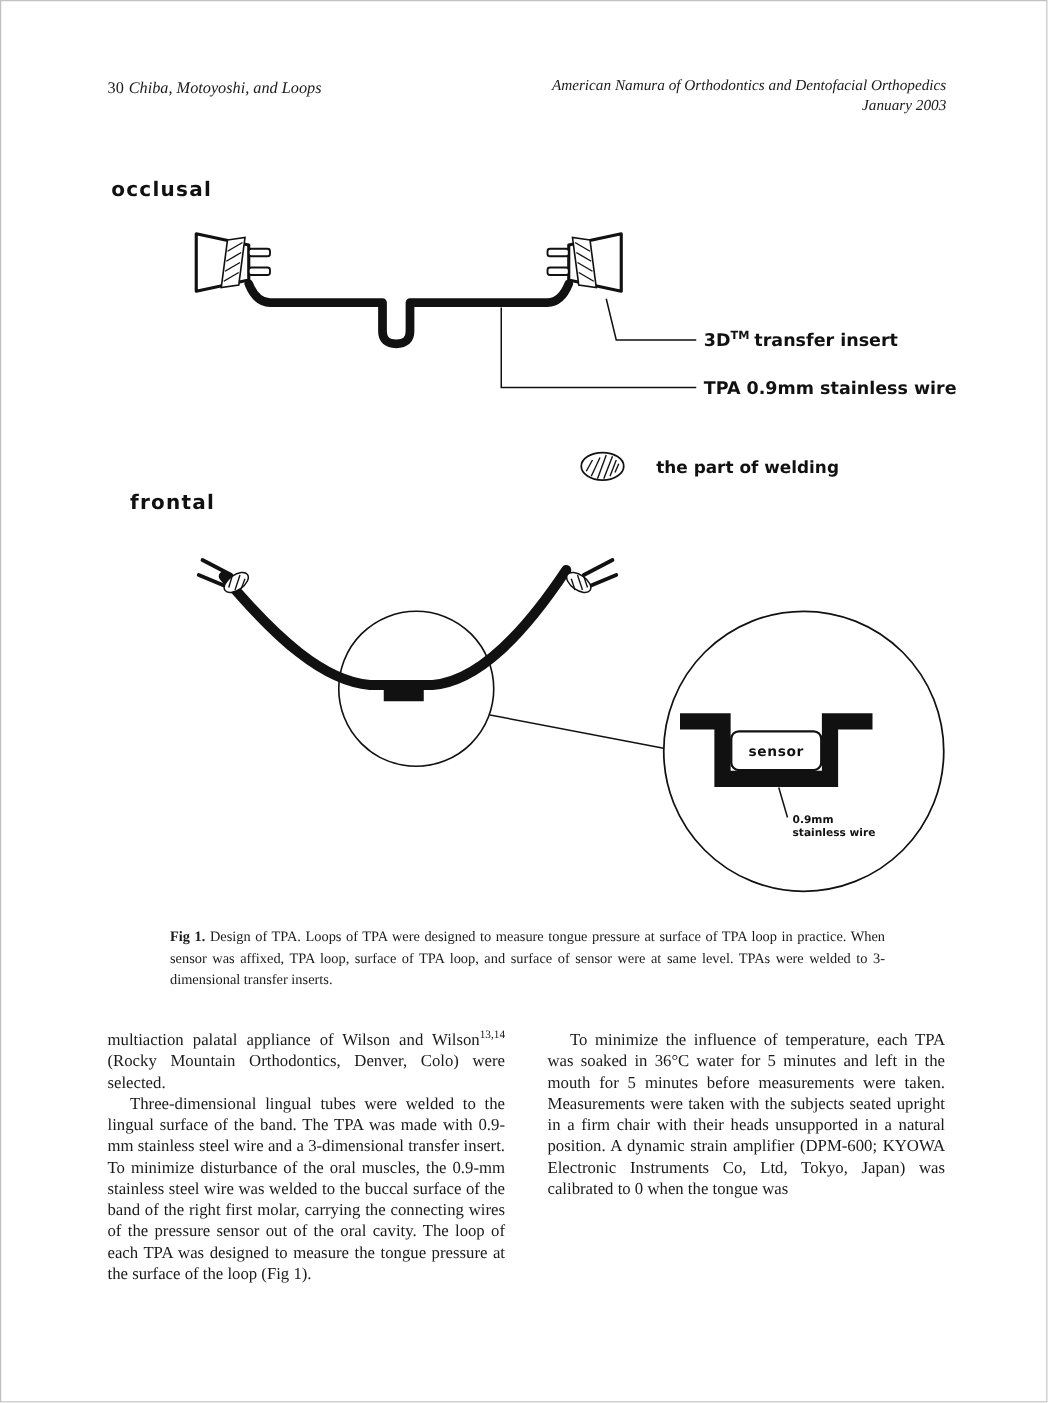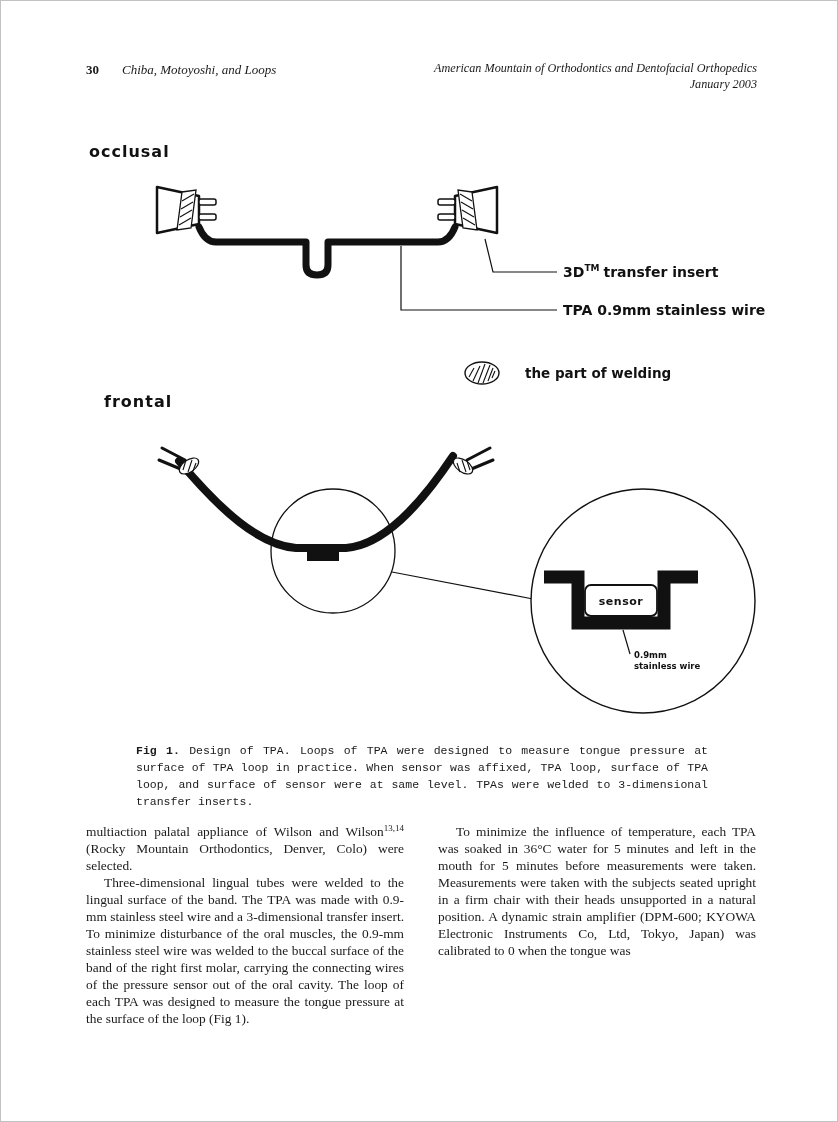--- a/index.html
+++ b/index.html
@@ -8,36 +8,36 @@
     width:836px; height:1120px;
     margin:0 auto;
     background:#ffffff;
     border:1px solid #c2c2c2;
     font-family:"Liberation Serif", serif;
     color:#1a1a1a;
     overflow:hidden;
   }
   
   .hdr-left { position:absolute; left:85px; top:61px; font-size:13px; }
-  .hdr-left .pgnum { font-weight:bold; font-style:normal; margin-right:23px; }
+  .hdr-left .pgnum { font-weight:normal; font-style:normal; margin-right:4px; }
   .hdr-left .authors { font-style:italic; }
   .hdr-right { position:absolute; right:80px; top:59px; text-align:right; font-style:italic; font-size:12.2px; line-height:16px; }
   
   .fig-svg { position:absolute; left:0; top:118px; }
   .fig-label { font-family:"DejaVu Sans", sans-serif; font-weight:bold; font-size:16px; letter-spacing:1px; fill:#111; }
   .anno { font-family:"DejaVu Sans", sans-serif; font-weight:bold; font-size:14px; fill:#111; }
   .anno-small { font-family:"DejaVu Sans", sans-serif; font-weight:bold; font-size:13.5px; fill:#111; }
   .anno-tiny { font-family:"DejaVu Sans", sans-serif; font-weight:bold; font-size:8.5px; fill:#111; }
   .sensor-txt { font-family:"DejaVu Sans", sans-serif; font-weight:bold; font-size:11px; letter-spacing:0.5px; fill:#111; }
   .thin { stroke:#111; stroke-width:1.2; fill:none; }
   .hatchline { stroke:#111; stroke-width:1.1; }
   
   .caption {
     position:absolute; left:135px; top:741px; width:572px;
-    font-family:Liberation Mono, monospace;
+    font-family:Liberation Serif, serif;
     font-size:11.5px; line-height:17px; text-align:justify;
     margin:0;
   }
   .caption b { font-weight:bold; }
   
   .bodycols { position:absolute; left:85px; top:810px; width:674px; display:flex; }
   .col { width:318px; font-size:13.4px; line-height:17px; text-align:justify;margin-top:12px; }
   .col-left { margin-right:34px; }
   .col p { margin:0; }
   .col p.indent { text-indent:18px; }
@@ -45,21 +45,21 @@
 </style>
 </head>
 <body>
 
 <div class="page">
 
   <div class="hdr-left">
     <span class="pgnum">30</span><span class="authors">Chiba, Motoyoshi, and Loops</span>
   </div>
   <div class="hdr-right">
-    <div>American Mountain of Orthodontics and Dentofacial Orthopedics</div>
+    <div>American Namura of Orthodontics and Dentofacial Orthopedics</div>
     <div>January 2003</div>
   </div>
 
   <svg class="fig-svg" width="838" height="620" viewBox="0 0 838 620">
 
     <text class="fig-label" x="88" y="38">occlusal</text>
 
     <g>
 
       <g>

